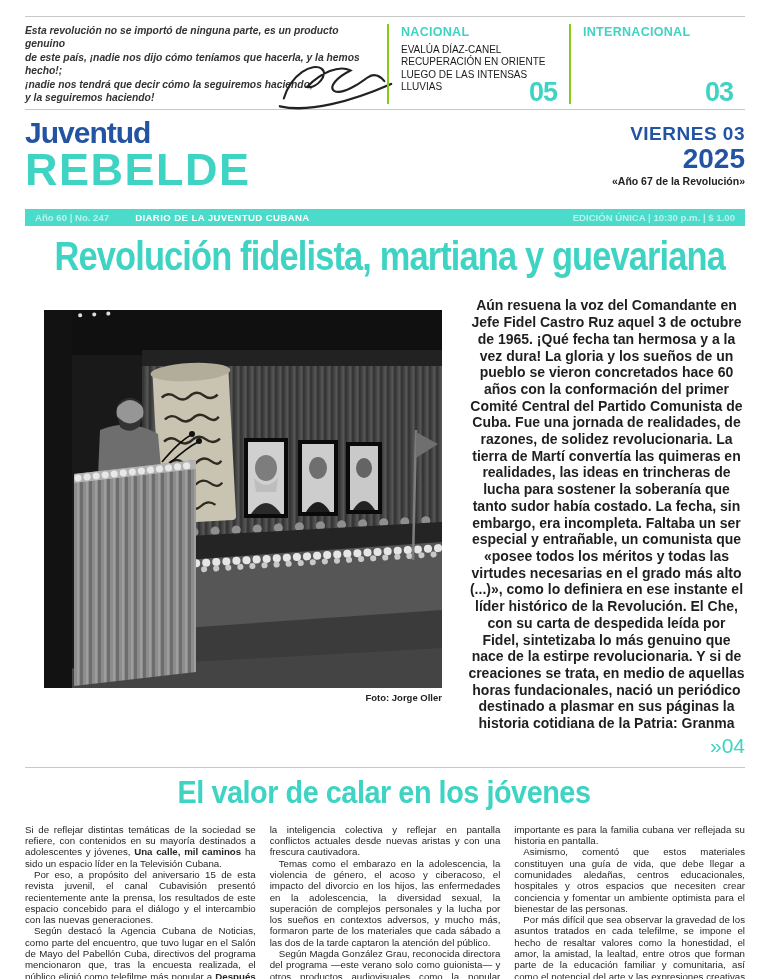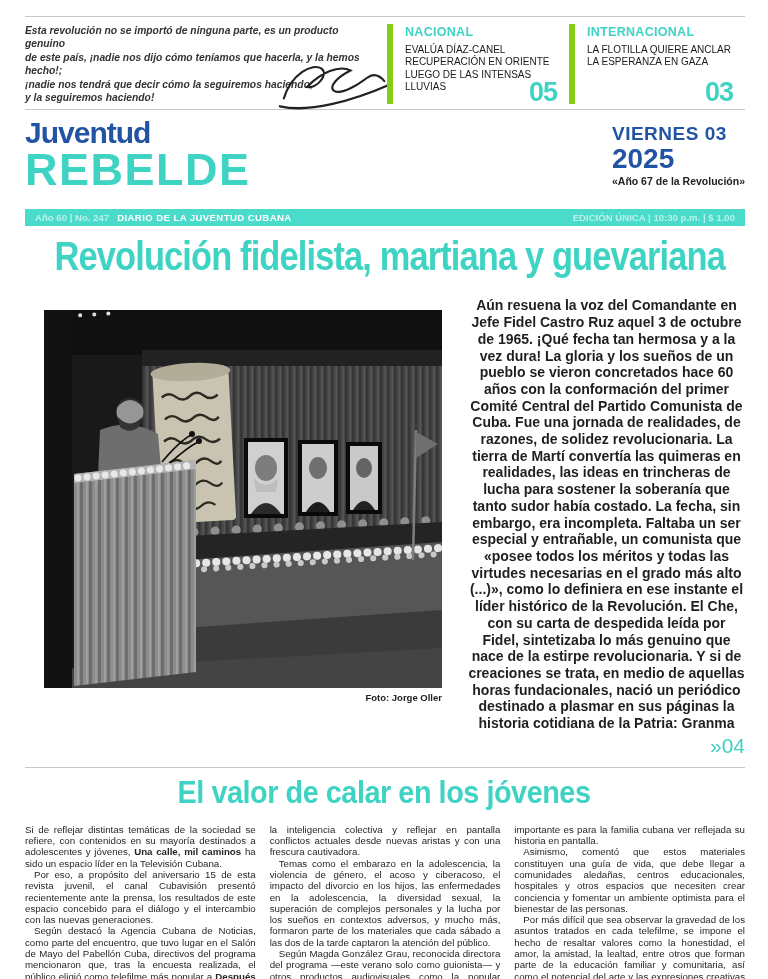--- a/index.html
+++ b/index.html
@@ -5,39 +5,39 @@
   html,body{margin:0;padding:0;background:#ffffff;}
   body{width:768px;height:979px;overflow:hidden;font-family:"Liberation Sans",sans-serif;color:#262626;}
   .rule{border:none;border-top:1px solid #c8c8c8;margin:0 23px 0 25px;}
   .rule-top{margin-top:16px;}
 
   
   .top-strip{margin:0 23px 0 25px;padding:7px 0 5px;display:grid;grid-template-columns:362px 182px 1fr;min-height:66px;box-sizing:border-box;}
   .quote-cell{position:relative;padding-right:6px;}
   .quote-line{font-style:italic;font-weight:700;font-size:10.3px;line-height:13.4px;color:#333;}
   .signature{position:absolute;right:-8px;bottom:-10px;width:118px;height:58px;}
-  .strip-cell{position:relative;border-left:6px solid #84cc16;padding:1px 0 0 12px;}
+  .strip-cell{position:relative;border-left:2px solid #84cc16;padding:1px 0 0 12px;}
   .strip-label{color:#3fd3c3;font-weight:700;font-size:12.5px;letter-spacing:.3px;margin-bottom:5px;}
   .strip-head{font-weight:400;font-size:10px;line-height:12.3px;color:#1a1a1a;max-width:152px;}
   .pagenum{position:absolute;right:12px;bottom:-4px;font-size:27px;font-weight:700;color:#3fd3c3;letter-spacing:-1px;}
 
   
   .masthead{margin:0 23px 0 25px;display:flex;justify-content:space-between;align-items:flex-start;padding-top:9px;height:97px;box-sizing:border-box;}
   .logo{line-height:.96;}
   .logo-1{font-size:30px;font-weight:700;color:#2254a3;letter-spacing:-1px;}
   .logo-2{font-size:45px;font-weight:700;color:#3fd3c3;letter-spacing:1.5px;}
-  .dateblock{text-align:left;color:#2254a3;padding-top:4px;}
+  .dateblock{text-align:right;color:#2254a3;padding-top:4px;}
   .date-day{font-size:19px;font-weight:700;letter-spacing:.5px;}
   .date-month{font-size:25px;font-weight:600;line-height:1.02;}
   .date-year{font-size:28px;font-weight:600;line-height:1.0;}
   .date-era{font-size:10.5px;font-weight:700;color:#222;margin-top:2px;}
 
   
   .teal-bar{margin:2px 23px 0 25px;height:17px;background:#4adbca;display:flex;justify-content:space-between;align-items:center;padding:0 10px;font-size:9.6px;font-weight:700;}
-  .bar-left{display:flex;gap:8px;align-items:flex-end;}
+  .bar-left{display:flex;gap:26px;align-items:flex-end;}
   .bar-issue,.bar-edition{color:#b7f3ea;}
   .bar-tagline{color:#ffffff;letter-spacing:.4px;}
 
   
   .h1wrap{text-align:center;margin-top:8px;height:47px;overflow:visible;}
   .h1wrap h1{margin:0;display:inline-block;font-size:40px;font-weight:700;color:#3fd3c3;letter-spacing:-1px;transform:scaleX(.86);transform-origin:center;white-space:nowrap;}
 
   
   .lead{display:flex;gap:12px;margin:15px 23px 0 30px;}
   .lead figure{margin:14px;width:398px;flex:0 0 398px;}
@@ -73,21 +73,20 @@
       <path d="M2,52 C32,59 76,47 117,29" fill="none" stroke="#222" stroke-width="2.4" stroke-linecap="round"></path>
     </svg>
   </div>
   <section class="strip-cell">
     <div class="strip-label">NACIONAL</div>
     <div class="strip-head">EVALÚA DÍAZ-CANEL RECUPERACIÓN EN ORIENTE LUEGO DE LAS INTENSAS LLUVIAS</div>
     <div class="pagenum">05</div>
   </section>
   <section class="strip-cell">
     <div class="strip-label">INTERNACIONAL</div>
-    <div class="strip-head">LA FLOTILLA QUIERE ANCLAR LA ESPERANZA EN GAZA</div>
     <div class="pagenum">03</div>
   </section>
 </header>
 
 <hr class="rule">
 
 <div class="masthead">
   <div class="logo">
     <div class="logo-1">Juventud</div>
     <div class="logo-2">REBELDE</div>

